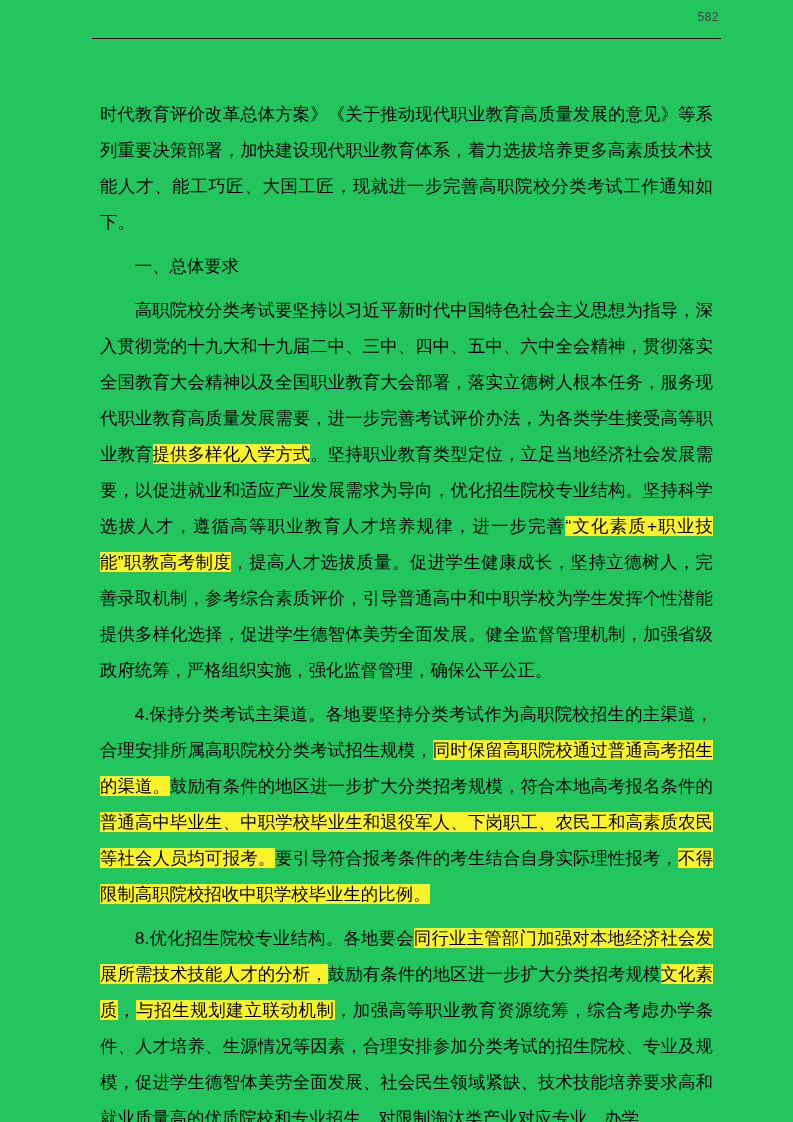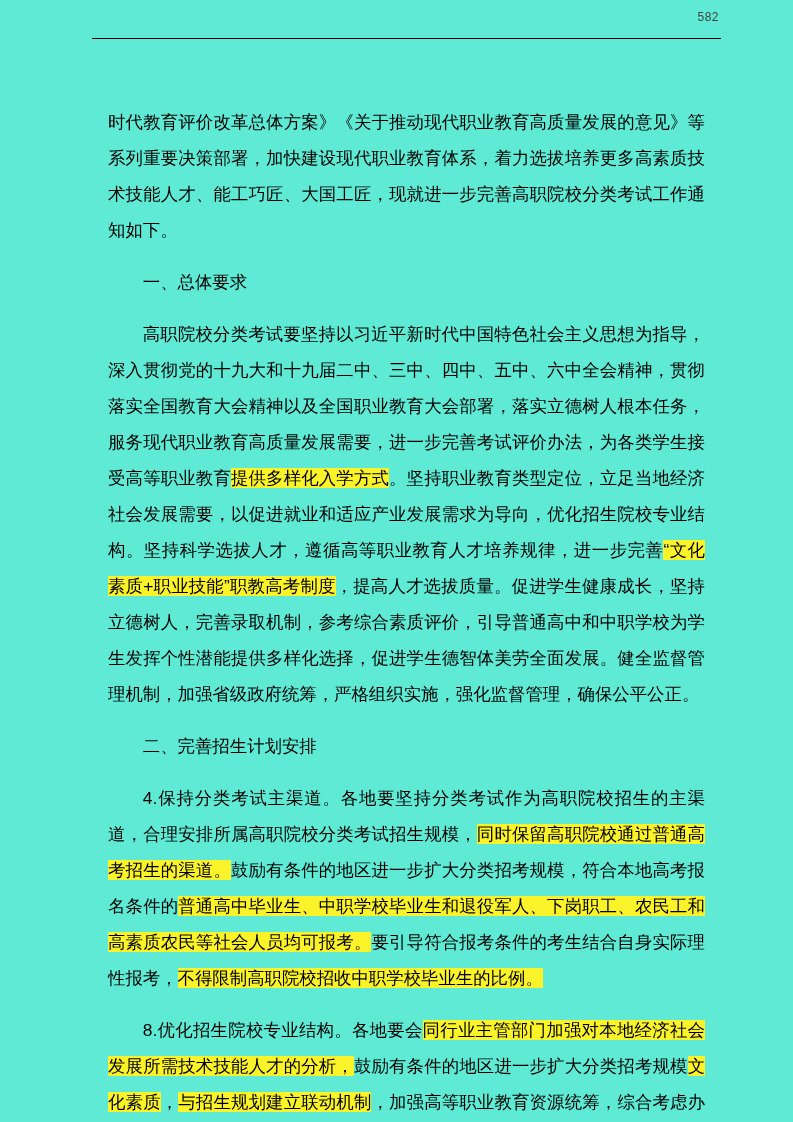--- a/index.html
+++ b/index.html
@@ -4,21 +4,21 @@
 <style>
   html, body {
     margin: 0;
     padding: 0;
     background: #d9d9d9;
   }
   .page {
     position: relative;
     width: 793px;
     height: 1122px;
-    background: #5eead4;
+    background: #22c55e;
     margin: 0 auto;
     box-sizing: border-box;
     overflow: hidden;
     font-family: "Liberation Sans", sans-serif;
   }
   .page-number {
     position: absolute;
     top: 10px;
     right: 74px;
     font-size: 12px;
@@ -38,21 +38,21 @@
     top: 88px;
     left: 92px;
     right: 72px;
     font-size: 17.4px;
     line-height: 36px;
     color: #000000;
     text-align: justify;
     text-justify: inter-ideograph;
   }
   p {
-    margin: 16px;
+    margin: 8px;
     text-indent: 0;
   }
   p.indent {
     text-indent: 2em;
   }
   p.heading {
     text-indent: 2em;
     font-weight: normal;
   }
   .hl {
@@ -69,20 +69,19 @@
   <div class="header-rule"></div>
 
   <div class="content">
 
     <p class=""><span>时代教育评价改革总体方案》《关于推动现代职业教育高质量发展的意见》等系列重要决策部署，加快建设现代职业教育体系，着力选拔培养更多高素质技术技能人才、能工巧匠、大国工匠，现就进一步完善高职院校分类考试工作通知如下。</span></p>
 
     <p class="heading"><span>一、总体要求</span></p>
 
     <p class="indent"><span>高职院校分类考试要坚持以习近平新时代中国特色社会主义思想为指导，深入贯彻党的十九大和十九届二中、三中、四中、五中、六中全会精神，贯彻落实全国教育大会精神以及全国职业教育大会部署，落实立德树人根本任务，服务现代职业教育高质量发展需要，进一步完善考试评价办法，为各类学生接受高等职业教育</span><span class="hl">提供多样化入学方式</span><span>。坚持职业教育类型定位，立足当地经济社会发展需要，以促进就业和适应产业发展需求为导向，优化招生院校专业结构。坚持科学选拔人才，遵循高等职业教育人才培养规律，进一步完善</span><span class="hl">“文化素质+职业技能”职教高考制度</span><span>，提高人才选拔质量。促进学生健康成长，坚持立德树人，完善录取机制，参考综合素质评价，引导普通高中和中职学校为学生发挥个性潜能提供多样化选择，促进学生德智体美劳全面发展。健全监督管理机制，加强省级政府统筹，严格组织实施，强化监督管理，确保公平公正。</span></p>
 
-    <p class="heading"><span>二、完善招生计划安排</span></p>
 
     <p class="indent"><span>4.保持分类考试主渠道。各地要坚持分类考试作为高职院校招生的主渠道，合理安排所属高职院校分类考试招生规模，</span><span class="hl">同时保留高职院校通过普通高考招生的渠道。</span><span>鼓励有条件的地区进一步扩大分类招考规模，符合本地高考报名条件的</span><span class="hl">普通高中毕业生、中职学校毕业生和退役军人、下岗职工、农民工和高素质农民等社会人员均可报考。</span><span>要引导符合报考条件的考生结合自身实际理性报考，</span><span class="hl">不得限制高职院校招收中职学校毕业生的比例。</span></p>
 
     <p class="indent"><span>8.优化招生院校专业结构。各地要会</span><span class="hl">同行业主管部门加强对本地经济社会发展所需技术技能人才的分析，</span><span>鼓励有条件的地区进一步扩大分类招考规模</span><span class="hl">文化素质</span><span>，</span><span class="hl">与招生规划建立联动机制</span><span>，加强高等职业教育资源统筹，综合考虑办学条件、人才培养、生源情况等因素，合理安排参加分类考试的招生院校、专业及规模，促进学生德智体美劳全面发展、社会民生领域紧缺、技术技能培养要求高和就业质量高的优质院校和专业招生，对限制淘汰类产业对应专业、办学</span></p>
 
   </div>
 </div>
 
 </body></html>

